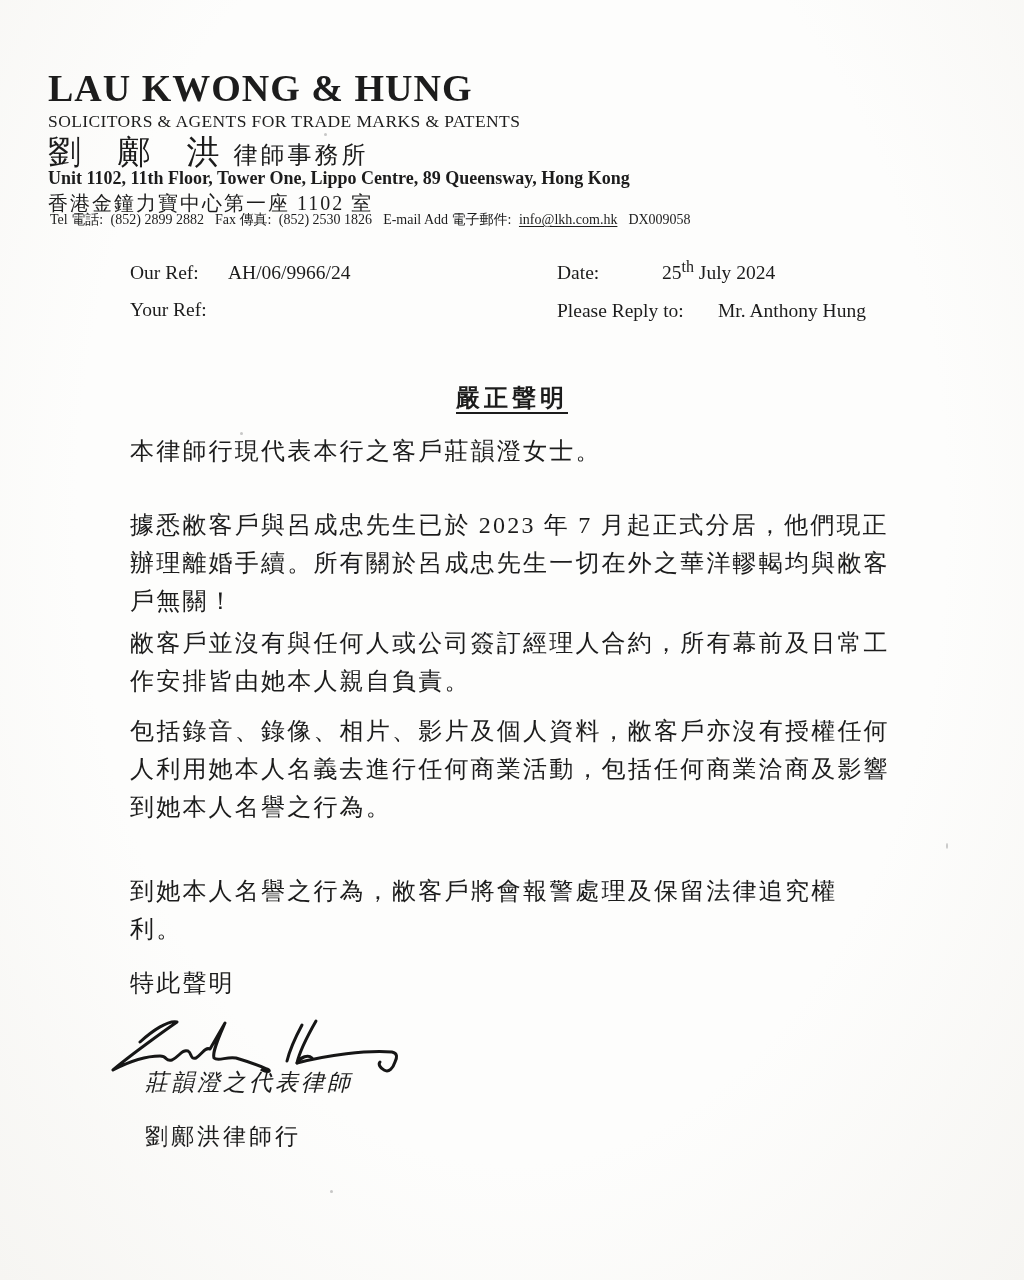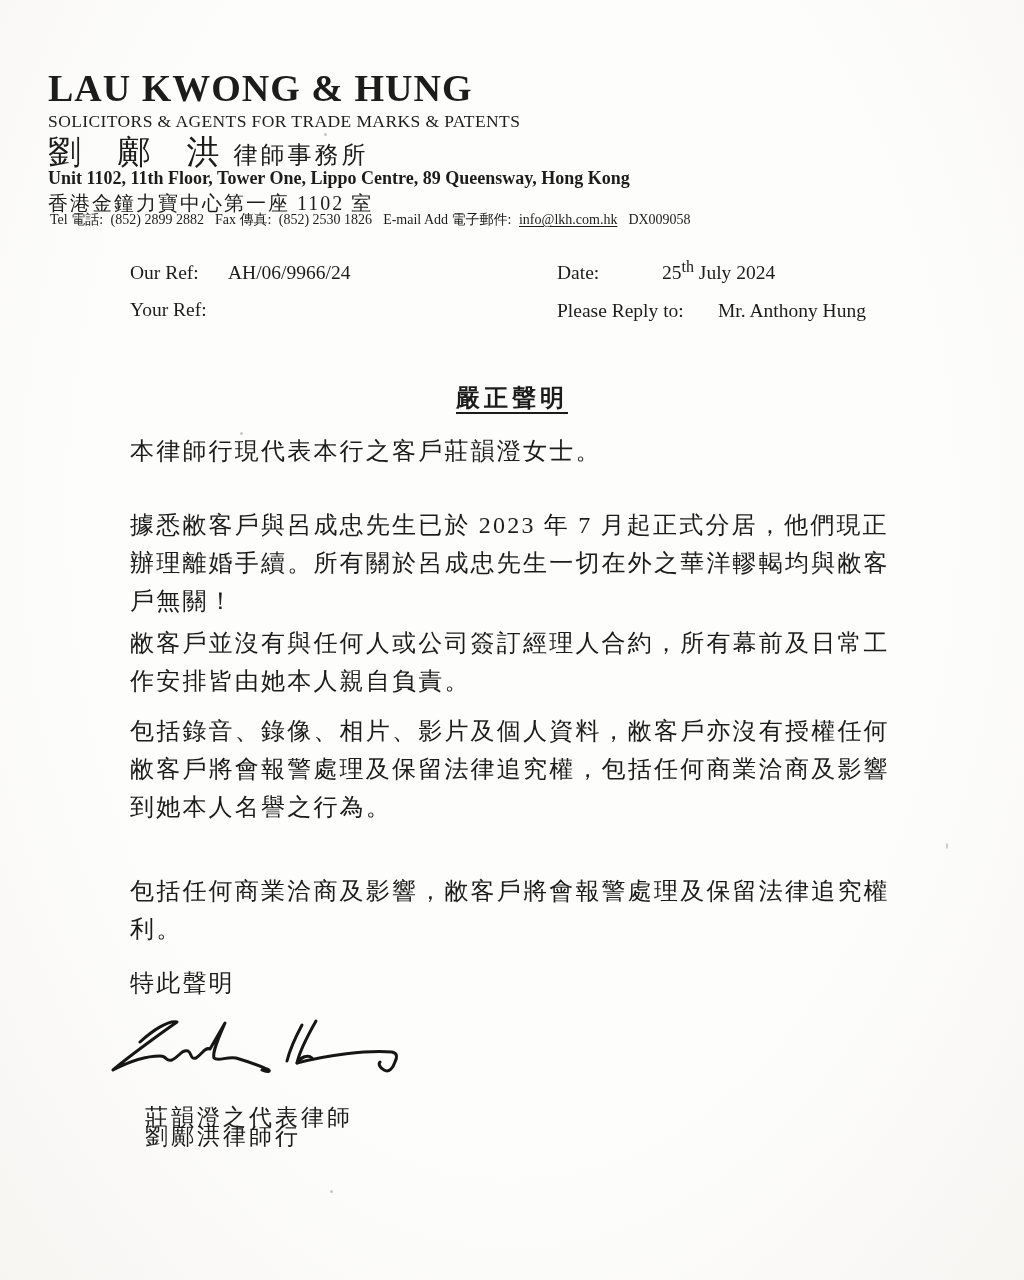--- a/index.html
+++ b/index.html
@@ -83,45 +83,45 @@
     <div class="ln">戶無關！</div>
   </div>
 
   <div class="para" style="top:624px;">
     <div class="ln">敝客戶並沒有與任何人或公司簽訂經理人合約，所有幕前及日常工</div>
     <div class="ln">作安排皆由她本人親自負責。</div>
   </div>
 
   <div class="para" style="top:712px;">
     <div class="ln">包括錄音、錄像、相片、影片及個人資料，敝客戶亦沒有授權任何</div>
-    <div class="ln">敝客戶將會報警處理及保留法律追究權，包括任何商業洽商及影響</div>
+    <div class="ln">人利用她本人名義去進行任何商業活動，包括任何商業洽商及影響</div>
     <div class="ln">到她本人名譽之行為。</div>
   </div>
 
   <div class="para" style="top:872px;">
-    <div class="ln">包括任何商業洽商及影響，敝客戶將會報警處理及保留法律追究權</div>
+    <div class="ln">到她本人名譽之行為，敝客戶將會報警處理及保留法律追究權</div>
     <div class="ln">利。</div>
   </div>
 
   <div class="para" style="top:964px;">
     <div class="ln">特此聲明</div>
   </div>
 
   <div class="sig">
     <svg width="300" height="70" viewBox="0 0 300 70">
       <g fill="none" stroke="#161616" stroke-width="3" stroke-linecap="round" stroke-linejoin="round">
         <path d="M34,30 C46,19 62,8 71,10 C58,19 22,45 7,58 C26,48 42,44 54,44 C62,44 59,50 66,48 C74,44 76,37 82,39 C86,41 84,48 90,46 C97,41 99,35 104,37 L119,11 C113,25 106,40 108,46 C112,50 121,44 130,46 C140,49 152,53 161,57 C166,59 162,61 156,58"></path>
         <path d="M196,13 C189,26 183,41 181,49"></path>
         <path d="M210,9 C202,23 193,42 191,51 C195,45 202,42 206,46"></path>
         <path d="M191,51 C222,43 260,38 286,40 C292,41 291,46 289,50 C287,56 283,61 278,58 C274,56 272,52 274,50"></path>
       </g>
     </svg>
   </div>
 
-  <div class="signoff" style="top:1101px;">莊韻澄之代表律師</div>
+  <div class="signoff" style="top:1066px;font-style:italic;">莊韻澄之代表律師</div>
   <div class="signoff" style="top:1120px;">劉鄺洪律師行</div>
 
   <div class="speck" style="left:324px;top:133px;width:3px;height:3px;"></div>
   <div class="speck" style="left:240px;top:432px;width:3px;height:3px;"></div>
   <div class="speck" style="left:946px;top:843px;width:2px;height:6px;"></div>
   <div class="speck" style="left:330px;top:1190px;width:3px;height:3px;"></div>
 
 </div>
 
 </body></html>

